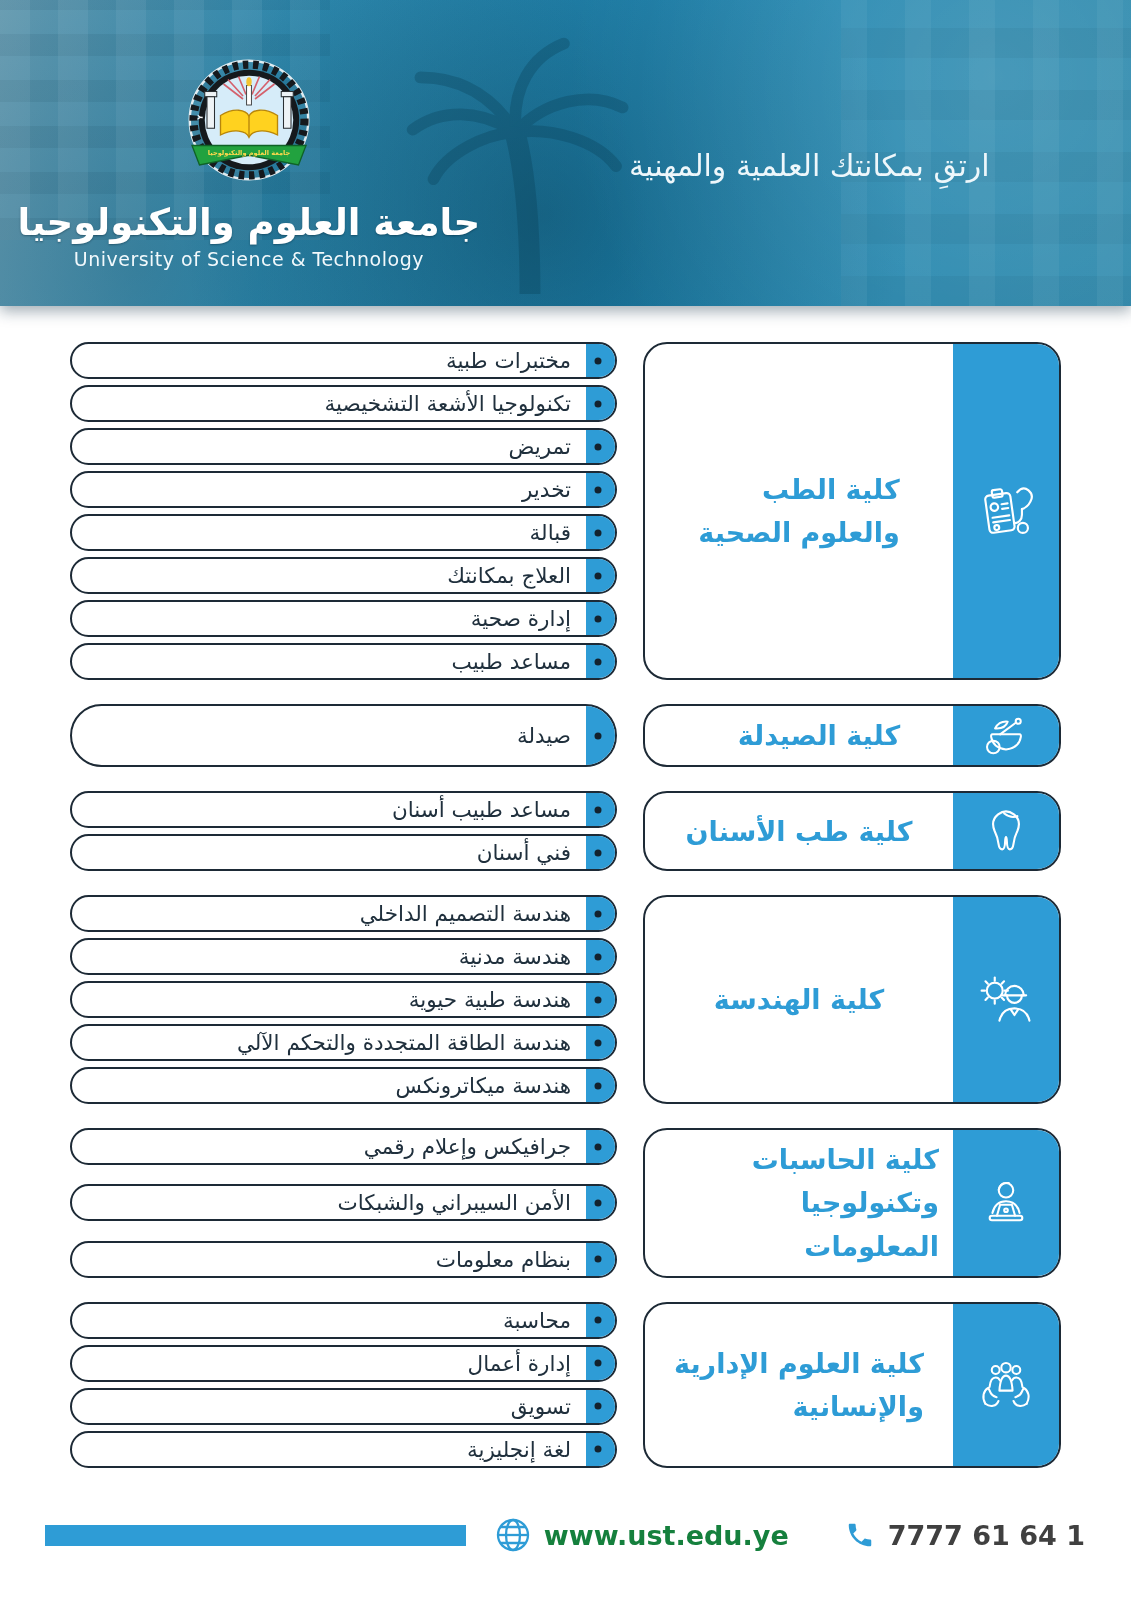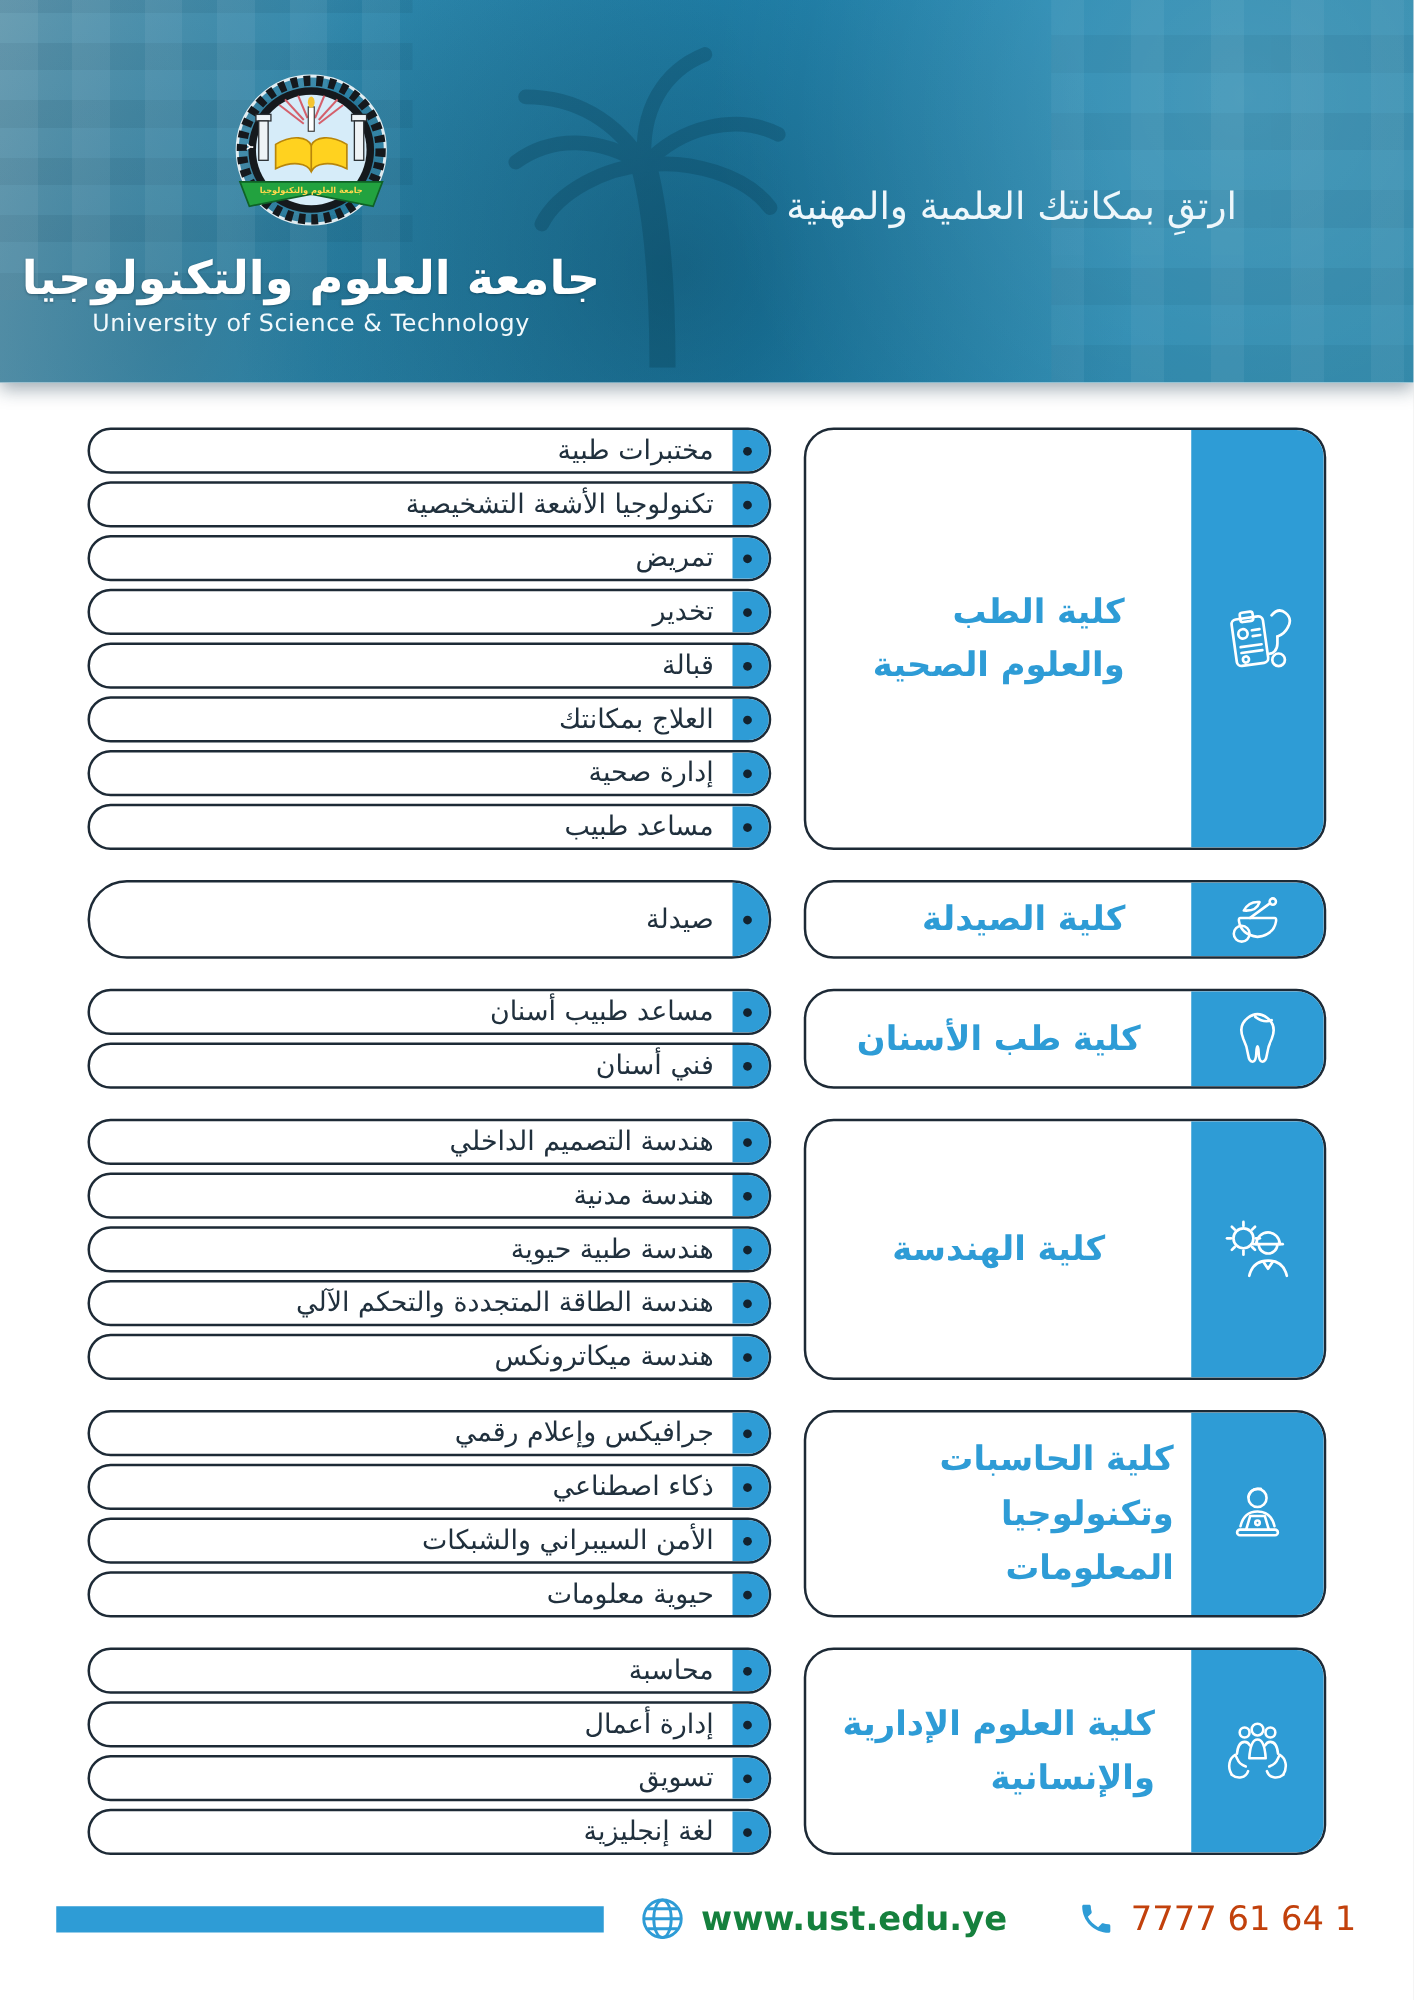--- a/index.html
+++ b/index.html
@@ -87,21 +87,21 @@
 
   
   .footer {
     position:absolute; bottom:0; left:0; right:0; height:112px;
     display:flex; align-items:center; padding:0 46px 18px 45px;
   }
   .footer-bar { flex:1; height:21px; background:#2E9CD6; margin-right:28px; }
   .footer-globe { flex:none; margin-right:12px; }
   .footer-url { font-size:27px; color:#15803d; font-weight:bold; margin-right:56px; white-space:nowrap; }
   .footer-phone-icon { flex:none; margin-right:13px; }
-  .footer-phone { font-size:27px; color:#c2410c; font-weight:normal; white-space:nowrap; }
+  .footer-phone { font-size:27px; color:#404040; font-weight:bold; white-space:nowrap; }
 </style>
 </head>
 <body>
 
 <div class="poster">
 
   <header class="hero">
     <div class="hero-windows"></div>
     <div class="hero-arches"></div>
     <svg class="palm" width="400" height="300" viewBox="0 0 300 230">
@@ -357,31 +357,26 @@
       </div>
       <div class="pills">
         <div class="pill">
             <span class="pill-cap"></span>
             <span class="pill-dot"></span>
             <span class="pill-label">جرافيكس وإعلام رقمي</span>
           </div>
         <div class="pill">
             <span class="pill-cap"></span>
             <span class="pill-dot"></span>
-            <span class="pill-label">ذكاء اصطناعي</span>
-          </div>
-        <div class="pill">
-            <span class="pill-cap"></span>
-            <span class="pill-dot"></span>
             <span class="pill-label">الأمن السيبراني والشبكات</span>
           </div>
         <div class="pill">
             <span class="pill-cap"></span>
             <span class="pill-dot"></span>
-            <span class="pill-label">حيوية معلومات</span>
+            <span class="pill-label">بنظام معلومات</span>
           </div>
       </div>
     </section>
 
     <section class="row">
       <div class="card">
         <div class="card-band">
           <svg width="60" height="60" viewBox="0 0 64 64">
             <g fill="none" stroke="#fff" stroke-width="2.2" stroke-linecap="round" stroke-linejoin="round">
               <circle cx="21" cy="16" r="4.2"></circle>

